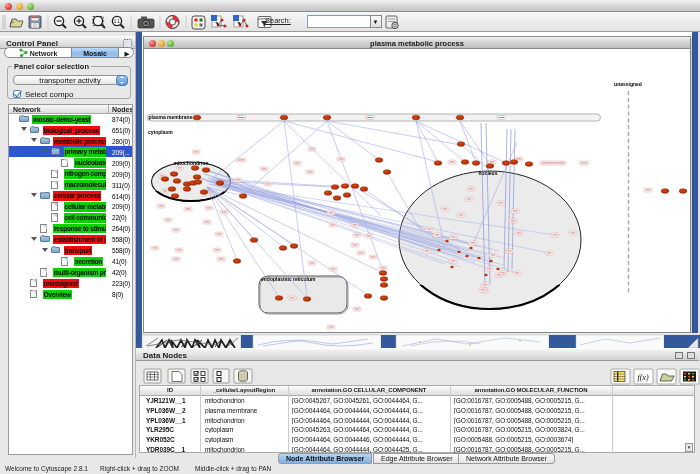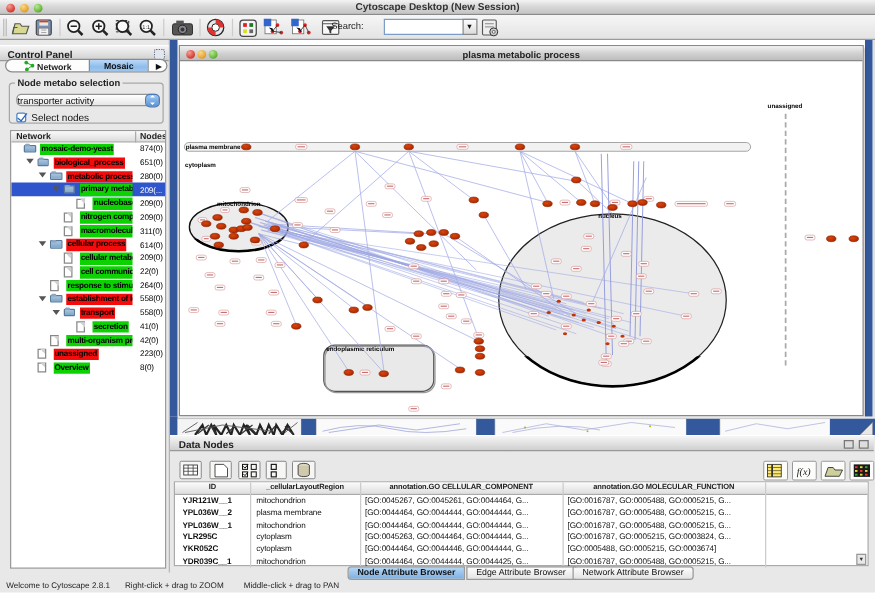--- a/index.html
+++ b/index.html
@@ -4,35 +4,35 @@
 * { margin:0; padding:0; box-sizing:border-box; }
 html,body { width:700px; height:474px; overflow:hidden; font-family:"Liberation Sans", sans-serif; }
 #app { position:relative; width:700px; height:474px; background:#e8e8e8; }
 
 #titlebar { position:absolute; left:0; top:0; width:700px; height:12px;
   background:linear-gradient(#f3f3f3,#d9d9d9 45%,#c4c4c4); border-bottom:1px solid #8a8a8a; }
 #titlebar .t { position:absolute; left:0; right:0; top:1px; text-align:center; font-size:8px; font-weight:bold; color:#333; }
 .tl { position:absolute; top:2.5px; width:7px; height:7px; border-radius:50%; }
 
 #toolbar { position:absolute; left:0; top:12px; width:700px; height:20px; background:linear-gradient(#f6f6f6,#e3e3e3); border-bottom:1px solid #9a9a9a; }
-#toolbar .search { position:absolute; left:265px; top:4px; font-size:7.5px; color:#222; }
+#toolbar .search { position:absolute; left:265px; top:4px; font-size:7.5px; color:#222;text-decoration:underline; }
 #toolbar .sbox { position:absolute; left:307px; top:3px; width:73px; height:13px; background:#fff; border:1px solid #7a9cc8; }
 #toolbar .sbtn { position:absolute; left:369.5px; top:3px; width:12px; height:13px; background:linear-gradient(#fdfdfd,#dcdcdc); border:1px solid #888; font-size:6px; text-align:center; line-height:12px; color:#111; }
 
 #cpanel { position:absolute; left:0; top:32px; width:136px; height:426px; background:#e8e8e8; border-right:1px solid #b5b5b5; }
 #cphead { position:absolute; left:0; top:4px; width:135px; height:13px; background:linear-gradient(#f5f5f5,#cfcfcf); border-bottom:1px solid #999; border-top:1px solid #fff; }
 #cphead .t { position:absolute; left:6px; top:2px; font-size:8px; font-weight:bold; color:#222; }
 #cphead .ic { position:absolute; right:3px; top:2px; width:9px; height:9px; border:1px dotted #667; border-radius:2px; background:#e2e6ee; }
 #tabs { position:absolute; left:4px; top:14.5px; width:130px; height:11px; border:1px solid #8a8a8a; border-radius:6px; background:#fdfdfd; overflow:hidden; }
 #tabs .net { position:absolute; left:0; top:0; width:66px; height:11px; font-size:7px; font-weight:bold; color:#222; text-align:center; line-height:11px; }
 #tabs .mos { position:absolute; left:66px; top:0; width:48px; height:11px; background:linear-gradient(#bcd8f6,#8ebdec 50%,#a8ccf2); border-left:1px solid #8a8a8a; border-right:1px solid #8a8a8a; font-size:7px; font-weight:bold; color:#111; text-align:center; line-height:11px; }
 #tabs .arr { position:absolute; left:114px; top:0; width:16px; height:11px; text-align:center; font-size:6.5px; line-height:11px; color:#111; }
 #grp { position:absolute; left:7px; top:33.5px; width:124px; height:33px; border:1px solid #a8a8a8; border-radius:3px; }
 #grp .lbl { position:absolute; left:4px; top:-5px; background:#e8e8e8; padding:0 2px; font-size:7.5px; font-weight:bold; color:#222; }
-#dd { position:absolute; left:5px; top:8px; width:114px; height:10px; background:linear-gradient(#ffffff,#e6e6e6); border:1px solid #939393; border-radius:4px; font-size:7.5px; color:#111; text-align:left; line-height:10px; }
+#dd { position:absolute; left:5px; top:8px; width:114px; height:10px; background:linear-gradient(#ffffff,#e6e6e6); border:1px solid #939393; border-radius:4px; font-size:7.5px; color:#111; text-align:center; line-height:10px; }
 #dd .btn { position:absolute; left:102px; top:-1px; width:12px; height:11px; background:linear-gradient(#9cc8f4,#5a94d8); border:1px solid #4a7ab8; border-radius:4px; }
 #dd .btn:before { content:""; position:absolute; left:3.2px; top:0.8px; border:2.4px solid transparent; border-bottom:2.8px solid #fff; border-top:none; }
 #dd .btn:after { content:""; position:absolute; left:3.2px; bottom:0.8px; border:2.4px solid transparent; border-top:2.8px solid #fff; border-bottom:none; }
 #cb { position:absolute; left:13px; top:58px; width:8px; height:8px; background:#fff; border:1.5px solid #4a84c8; border-radius:2px; }
 #cb:after { content:""; position:absolute; left:2px; top:-2.5px; width:3px; height:6.5px; border:solid #2a64b8; border-width:0 1.9px 1.9px 0; transform:rotate(38deg); }
 #cblbl { position:absolute; left:25px; top:57.5px; font-size:8px; color:#111; }
 #treebox { position:absolute; left:8px; top:72px; width:125px; height:351px; background:#fff; border:1px solid #9a9a9a; overflow:hidden; }
 #treehead { position:absolute; left:0; top:0; width:100%; height:8.5px; background:linear-gradient(#fafafa,#dcdcdc); border-bottom:1px solid #aaa; }
 #treehead .n1 { position:absolute; left:4px; top:0.5px; font-size:7px; font-weight:bold; color:#222; }
 #treehead .n2 { position:absolute; left:103px; top:0.5px; font-size:7px; font-weight:bold; color:#222; }
@@ -77,21 +77,20 @@
 
 #status { position:absolute; left:0; top:464px; width:700px; height:10px; background:#e8e8e8; font-size:6.5px; color:#222; }
 #status span { position:absolute; top:1px; }
 </style></head>
 <body>
 <div id="app">
 <div id="titlebar">
   <span class="tl" style="left:5px;background:radial-gradient(circle at 35% 30%,#f2a09a,#dd4438 60%,#b02a20)"></span>
   <span class="tl" style="left:16px;background:radial-gradient(circle at 35% 30%,#fad88a,#eaa834 60%,#c08010)"></span>
   <span class="tl" style="left:27px;background:radial-gradient(circle at 35% 30%,#b8e89a,#6cbb3c 60%,#3f8c1a)"></span>
-  <div class="t">Cytoscape Desktop (New Session)</div>
 </div>
 <div id="toolbar"><svg width="700" height="20" viewBox="0 0 700 20" xmlns="http://www.w3.org/2000/svg">
 <line x1="3" y1="3" x2="3" y2="17" stroke="#bbb" stroke-width="1"></line>
         <line x1="5" y1="3" x2="5" y2="17" stroke="#bbb" stroke-width="1"></line>
 
 <path d="M10 15 L12 7 H16 L17.5 9 H23 L21 15 Z" fill="#d8d890" stroke="#555" stroke-width="0.9"></path>
 <path d="M10 15 L11 10 H14" fill="none" stroke="#555" stroke-width="0.9"></path>
 
 <rect x="29" y="4" width="12" height="12" rx="1" fill="#7a8fb4" stroke="#333" stroke-width="0.8"></rect>
 <rect x="31.5" y="4.5" width="7" height="4" fill="#e8e8e8"></rect>
@@ -176,25 +175,25 @@
         <span class="net"><svg width="9" height="9" viewBox="0 0 9 9" style="vertical-align:-1px">
             <circle cx="2" cy="2" r="1.5" fill="#2a2"></circle>
             <circle cx="7" cy="4.5" r="1.5" fill="#2a2"></circle>
             <circle cx="2.5" cy="7.5" r="1.5" fill="#2a2"></circle>
             <path d="M2 2 L7 4.5 L2.5 7.5" stroke="#2a2" stroke-width="0.8" fill="none"></path>
           </svg> Network</span>
         <span class="mos">Mosaic</span>
         <span class="arr">▶</span>
       </div>
   <div id="grp">
-        <span class="lbl">Node metabo selection</span>
+        <span class="lbl">Panel color selection</span>
     <div id="dd">transporter activity<span class="btn"></span></div>
   </div>
   <span id="cb"></span>
-      <span id="cblbl">Select nodes</span>
+      <span id="cblbl">Select compo</span>
   <div id="treebox">
     <div id="treehead">
           <span class="n1">Network</span>
           <span class="sep"></span>
           <span class="n2">Nodes</span>
         </div>
     <div id="treerows" style="position:absolute;left:0;top:-104px;width:125px;">
 <div class="trow" style="top:112.5px">
             <span class="fold" style="left:10.0px">
               <span class="ftab"></span>

